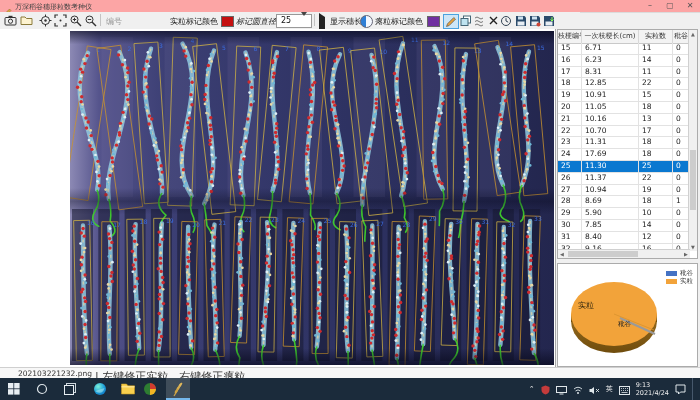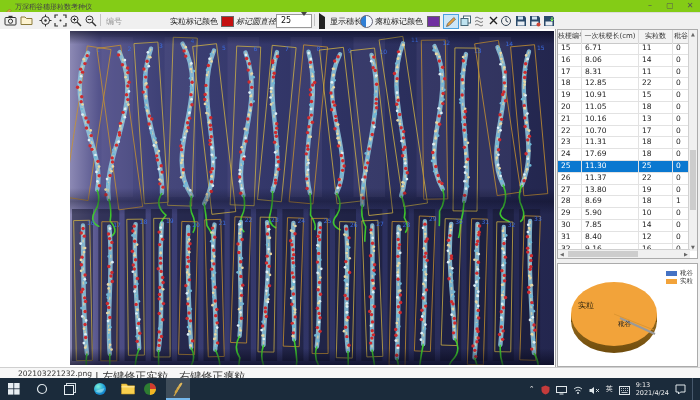--- a/index.html
+++ b/index.html
@@ -1,19 +1,19 @@
 <!DOCTYPE html>
 <html><head>
 <meta charset="utf-8">
 <style>
   html,body{margin:0;padding:0;width:700px;height:400px;overflow:hidden;
     font-family:"DejaVu Sans","Liberation Sans",sans-serif;background:#f0f0f0;}
   .abs{position:absolute;}
   
-  #titlebar{left:0;top:0;width:700px;height:12px;background:#84cc16;border-bottom:1px solid #dcdcdc;}
+  #titlebar{left:0;top:0;width:700px;height:12px;background:#fca5a5;border-bottom:1px solid #dcdcdc;}
   #app-title{left:15px;top:2px;font-size:7px;color:#444;white-space:nowrap;}
   .win-btn{top:0;width:20px;height:12px;text-align:center;font-size:8px;line-height:12px;color:#555;}
   
   #toolbar{left:0;top:12px;width:580px;height:17px;background:#f0f0f0;border-bottom:1px solid #a8a8a8;}
   .tbtn{top:2px;width:14px;height:13px;display:flex;align-items:center;justify-content:center;}
   .tbtn svg{display:block;}
   .tlabel{top:4px;font-size:8px;color:#222;white-space:nowrap;}
   .sep{top:2px;width:1px;height:12px;background:#c3c3c3;}
   .swatch{top:4px;width:11px;height:9px;border:1px solid #666;}
   #combo{left:276px;top:2px;width:34px;height:12px;background:#fff;border:1px solid #999;font-size:8px;}
@@ -1418,21 +1418,21 @@
     </div>
     <div id="tbl-body" class="abs">
         <div class="trow">
           <div>15</div>
           <div>6.71</div>
           <div>11</div>
           <div>0</div>
         </div>
         <div class="trow">
           <div>16</div>
-          <div>8.06</div>
+          <div>6.23</div>
           <div>14</div>
           <div>0</div>
         </div>
         <div class="trow">
           <div>17</div>
           <div>8.31</div>
           <div>11</div>
           <div>0</div>
         </div>
         <div class="trow">
@@ -1484,21 +1484,21 @@
           <div>0</div>
         </div>
         <div class="trow">
           <div>26</div>
           <div>11.37</div>
           <div>22</div>
           <div>0</div>
         </div>
         <div class="trow">
           <div>27</div>
-          <div>13.80</div>
+          <div>10.94</div>
           <div>19</div>
           <div>0</div>
         </div>
         <div class="trow">
           <div>28</div>
           <div>8.69</div>
           <div>18</div>
           <div>1</div>
         </div>
         <div class="trow">

